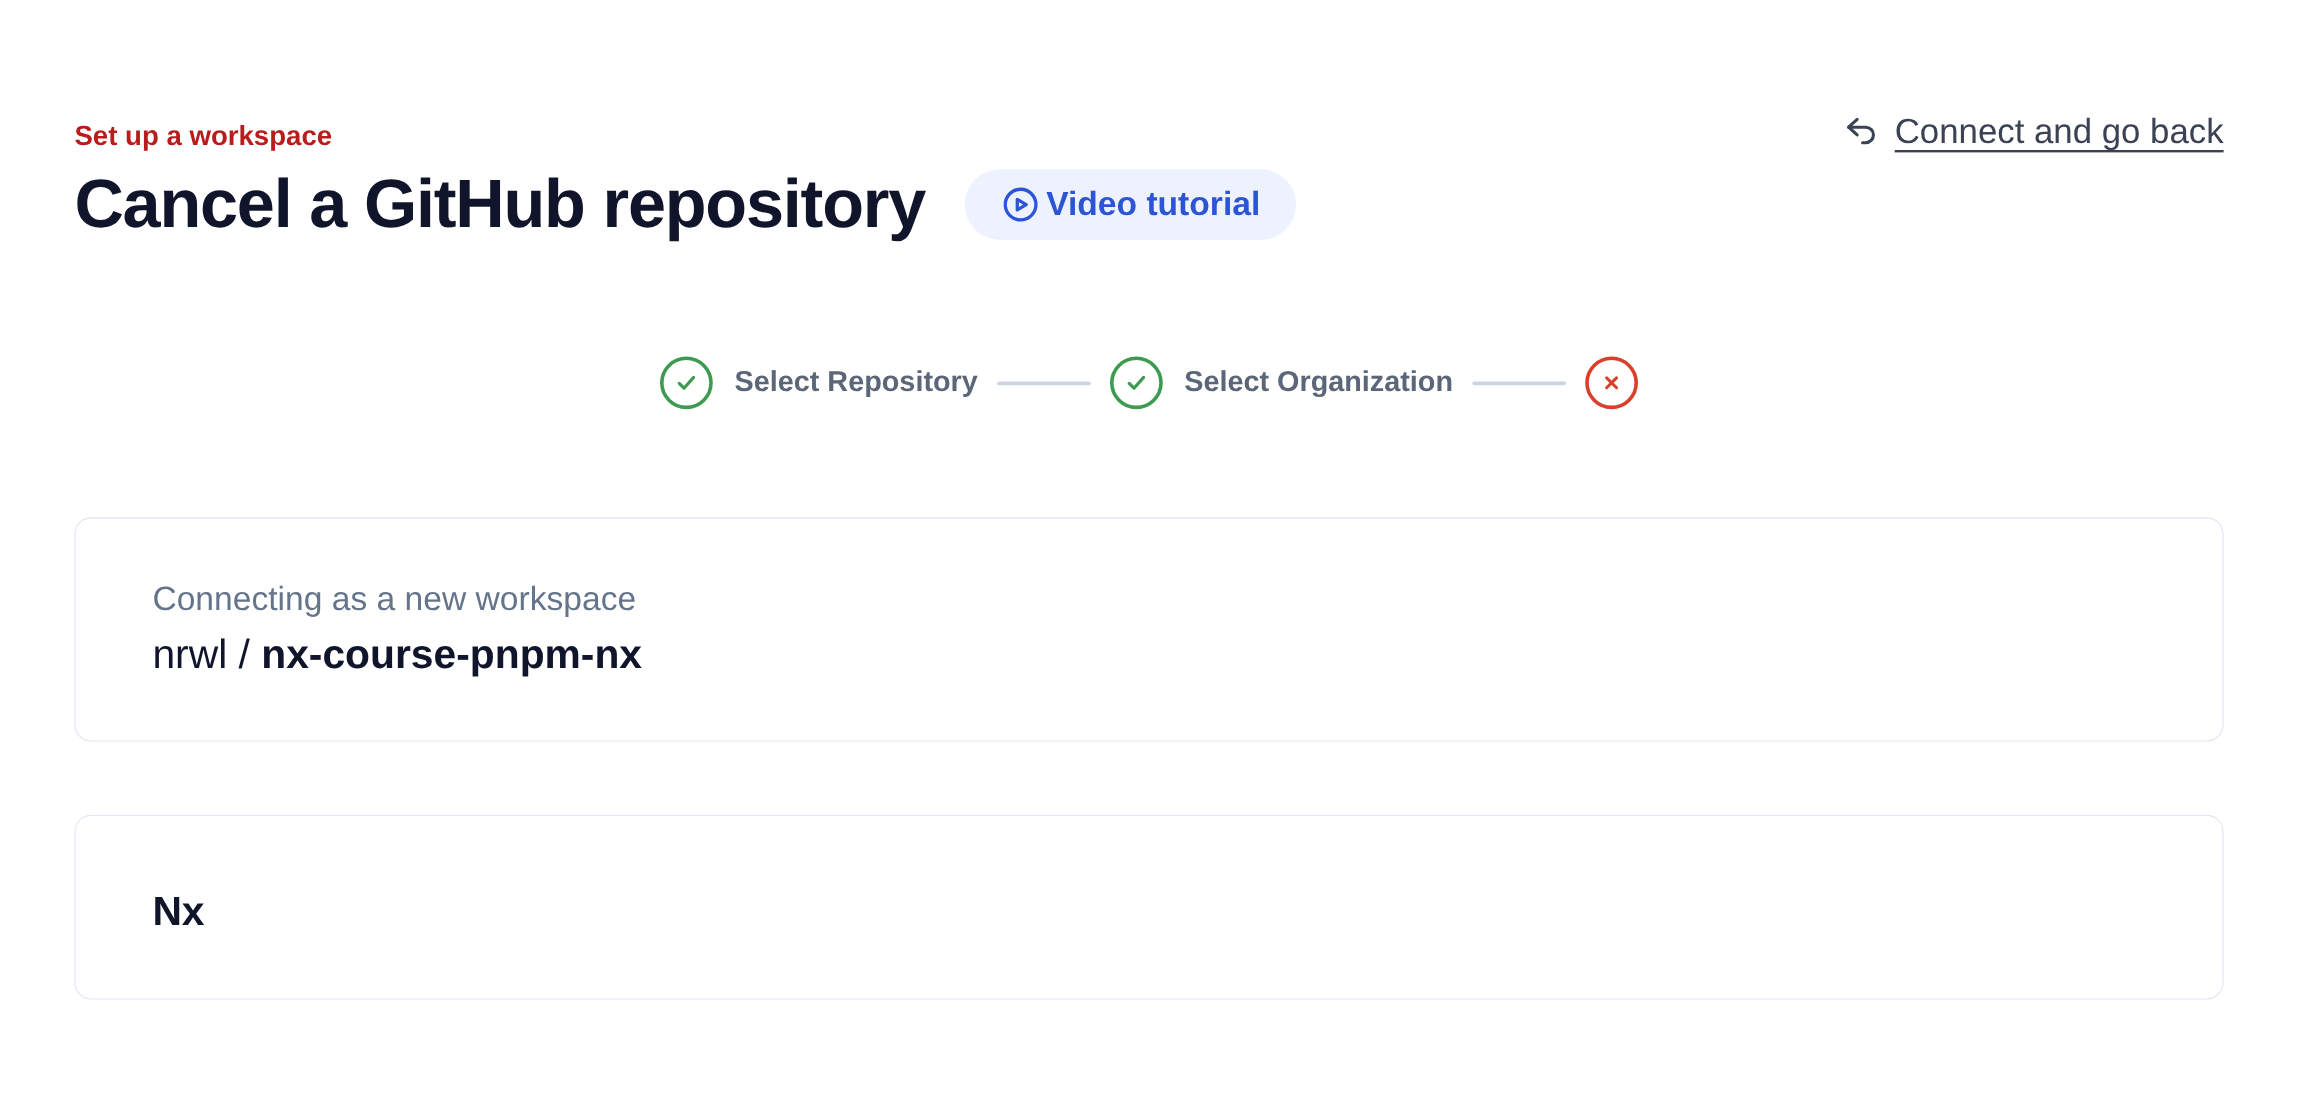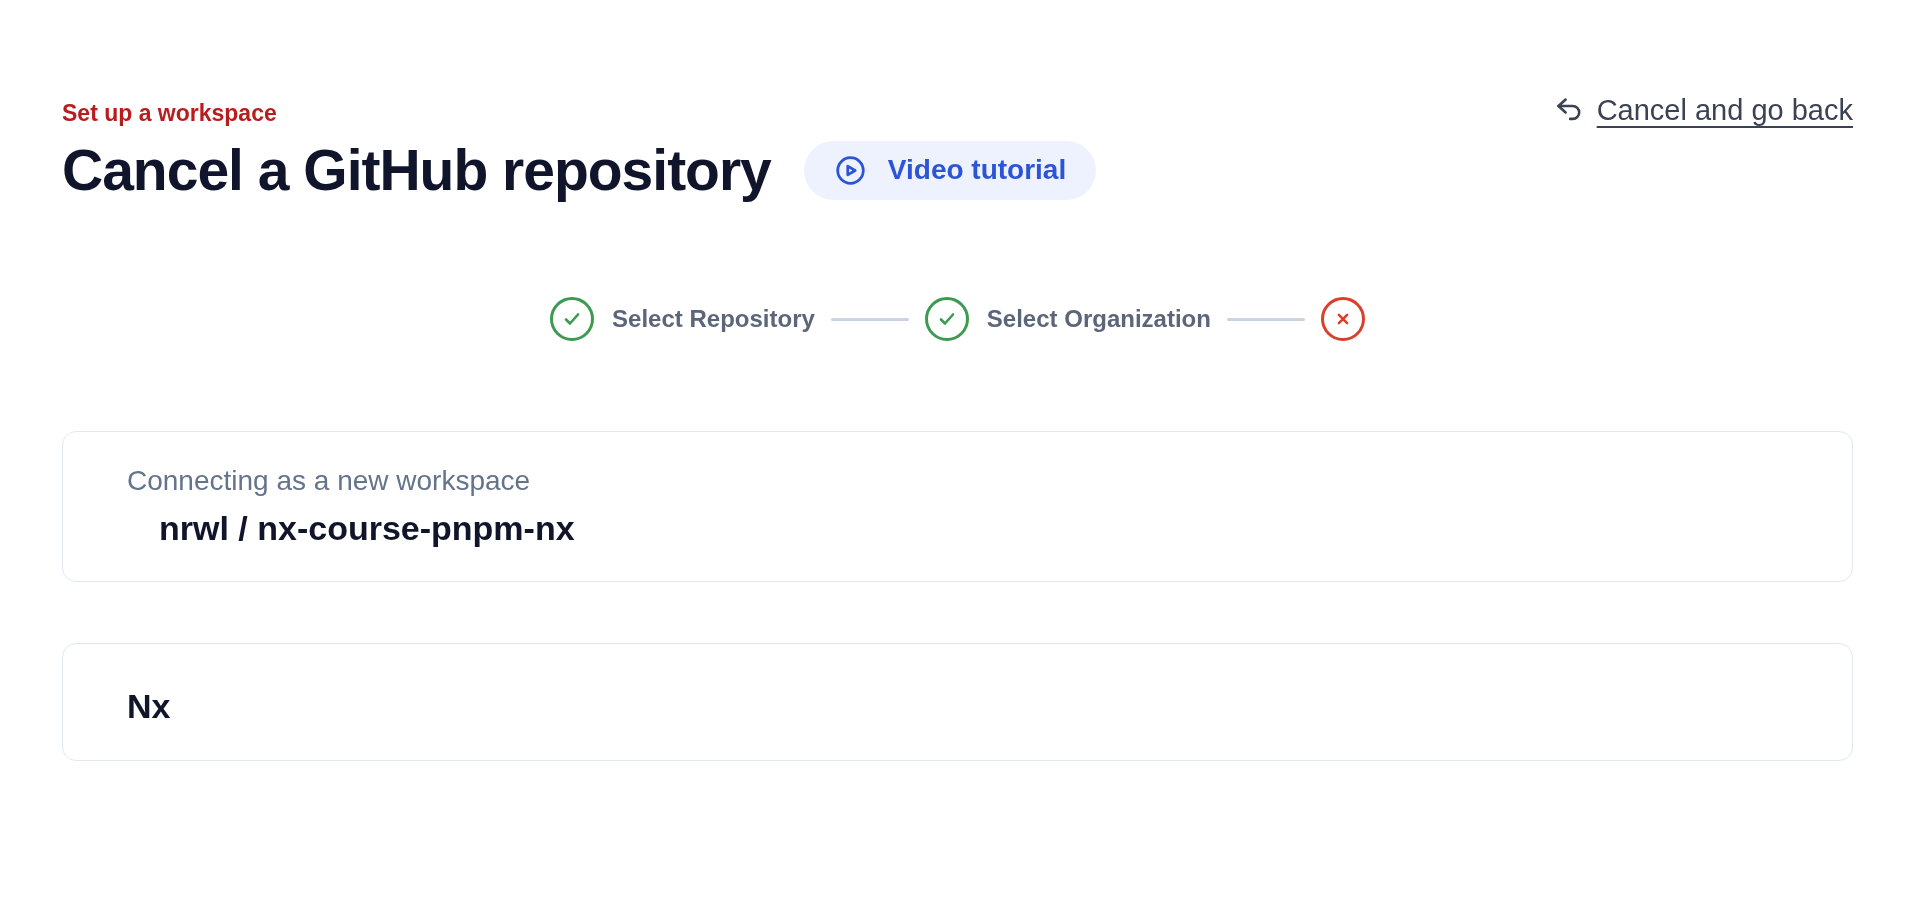--- a/index.html
+++ b/index.html
@@ -7,21 +7,21 @@
               font-family:"Liberation Sans", sans-serif; -webkit-font-smoothing:antialiased; }
 
   .page { padding:100px 71px 0 62px; }
 
   
   .page-header { display:flex; justify-content:space-between; align-items:flex-start; }
   .eyebrow { font-size:23px; color:#b91c1c; line-height:1.2;font-weight:bold; }
   .title-row { display:flex; align-items:center; gap:33px; margin-top:10px; }
   .page-title { font-size:57px; font-weight:800; color:#10152b; letter-spacing:-1px; line-height:1.15; }
 
-  .video-badge { display:inline-flex; align-items:center; gap:21px; height:59px; padding:0 30px;
+  .video-badge { display:inline-flex; align-items:center; gap:5px; height:59px; padding:0 30px;
                  border:none; border-radius:30px; background:#edf2fe; color:#2c55d6;
                  font-family:inherit; font-size:28px; font-weight:700; cursor:pointer; }
   .video-badge svg { display:block; }
 
   .back-link { display:inline-flex; align-items:center; gap:12px; color:#3a4254;
                font-size:28px; cursor:pointer; text-decoration:none; }
   .back-link .link-text { text-decoration:underline; text-underline-offset:6px; text-decoration-thickness:2px; }
   .back-link svg { display:block; flex:0 0 auto; }
   .cancel-link { font-size:29px; margin-top:-6px; }
 
@@ -30,25 +30,25 @@
   .step { display:flex; align-items:center; gap:18px; }
   .step-circle { width:44px; height:44px; border-radius:50%; border:3.5px solid; flex:0 0 auto;
                  display:flex; align-items:center; justify-content:center; }
   .step-circle.success { border-color:#3d9b51; color:#3d9b51; }
   .step-circle.error   { border-color:#d9402c; color:#d9402c; }
   .step-label { font-size:24px; font-weight:600; color:#5c6679; white-space:nowrap; }
   .connector { width:78px; height:3px; background:#cbd5e1; border-radius:2px; margin:0 16px; }
 
   
   .card { margin-top:90px; border:1px solid #e2e8f0; border-radius:14px; background:#ffffff;
-          padding:32px 64px; display:flex; justify-content:space-between; align-items:flex-start;gap:37px; }
+          padding:50px 64px; display:flex; justify-content:space-between; align-items:flex-start;gap:37px; }
   .card + .card { margin-top:61px; }
   .card-label { font-size:28px; color:#64748b; line-height:1.2; }
   .card-value { margin-top:9px; font-size:34px; color:#10152b; line-height:1.25; }
-  .card-value .owner { font-weight:700;margin-left:32px; }
+  .card-value .owner { font-weight:400; }
   .card-value .name  { font-weight:700; }
   .card .back-link { margin-top:3px; }
 </style>
 </head>
 <body>
 
 <div class="page">
 
   <header class="page-header">
     <div>
@@ -66,21 +66,21 @@
         </button>
       </div>
     </div>
     <a class="back-link cancel-link">
       <span>
         <svg width="31" height="31" viewBox="0 0 24 24" fill="none" stroke="currentColor" stroke-width="2" stroke-linecap="round" stroke-linejoin="round">
           <path d="M9 13.5 L3.5 8.5 L9 3.5"></path>
           <path d="M3.5 8.5 H14.5 a5 5 0 0 1 0 10 H12.5"></path>
         </svg>
       </span>
-      <span class="link-text">Cancel and go back</span>
+      <span class="link-text">Connect and go back</span>
     </a>
   </header>
 
   <div class="stepper">
     <div class="step">
       <span class="step-circle success">
         <svg width="24" height="24" viewBox="0 0 24 24" fill="none" stroke="currentColor" stroke-width="2.6" stroke-linecap="round" stroke-linejoin="round">
           <path d="M6 12.5 L10 16.5 L18 7.5"></path>
         </svg>
       </span>

